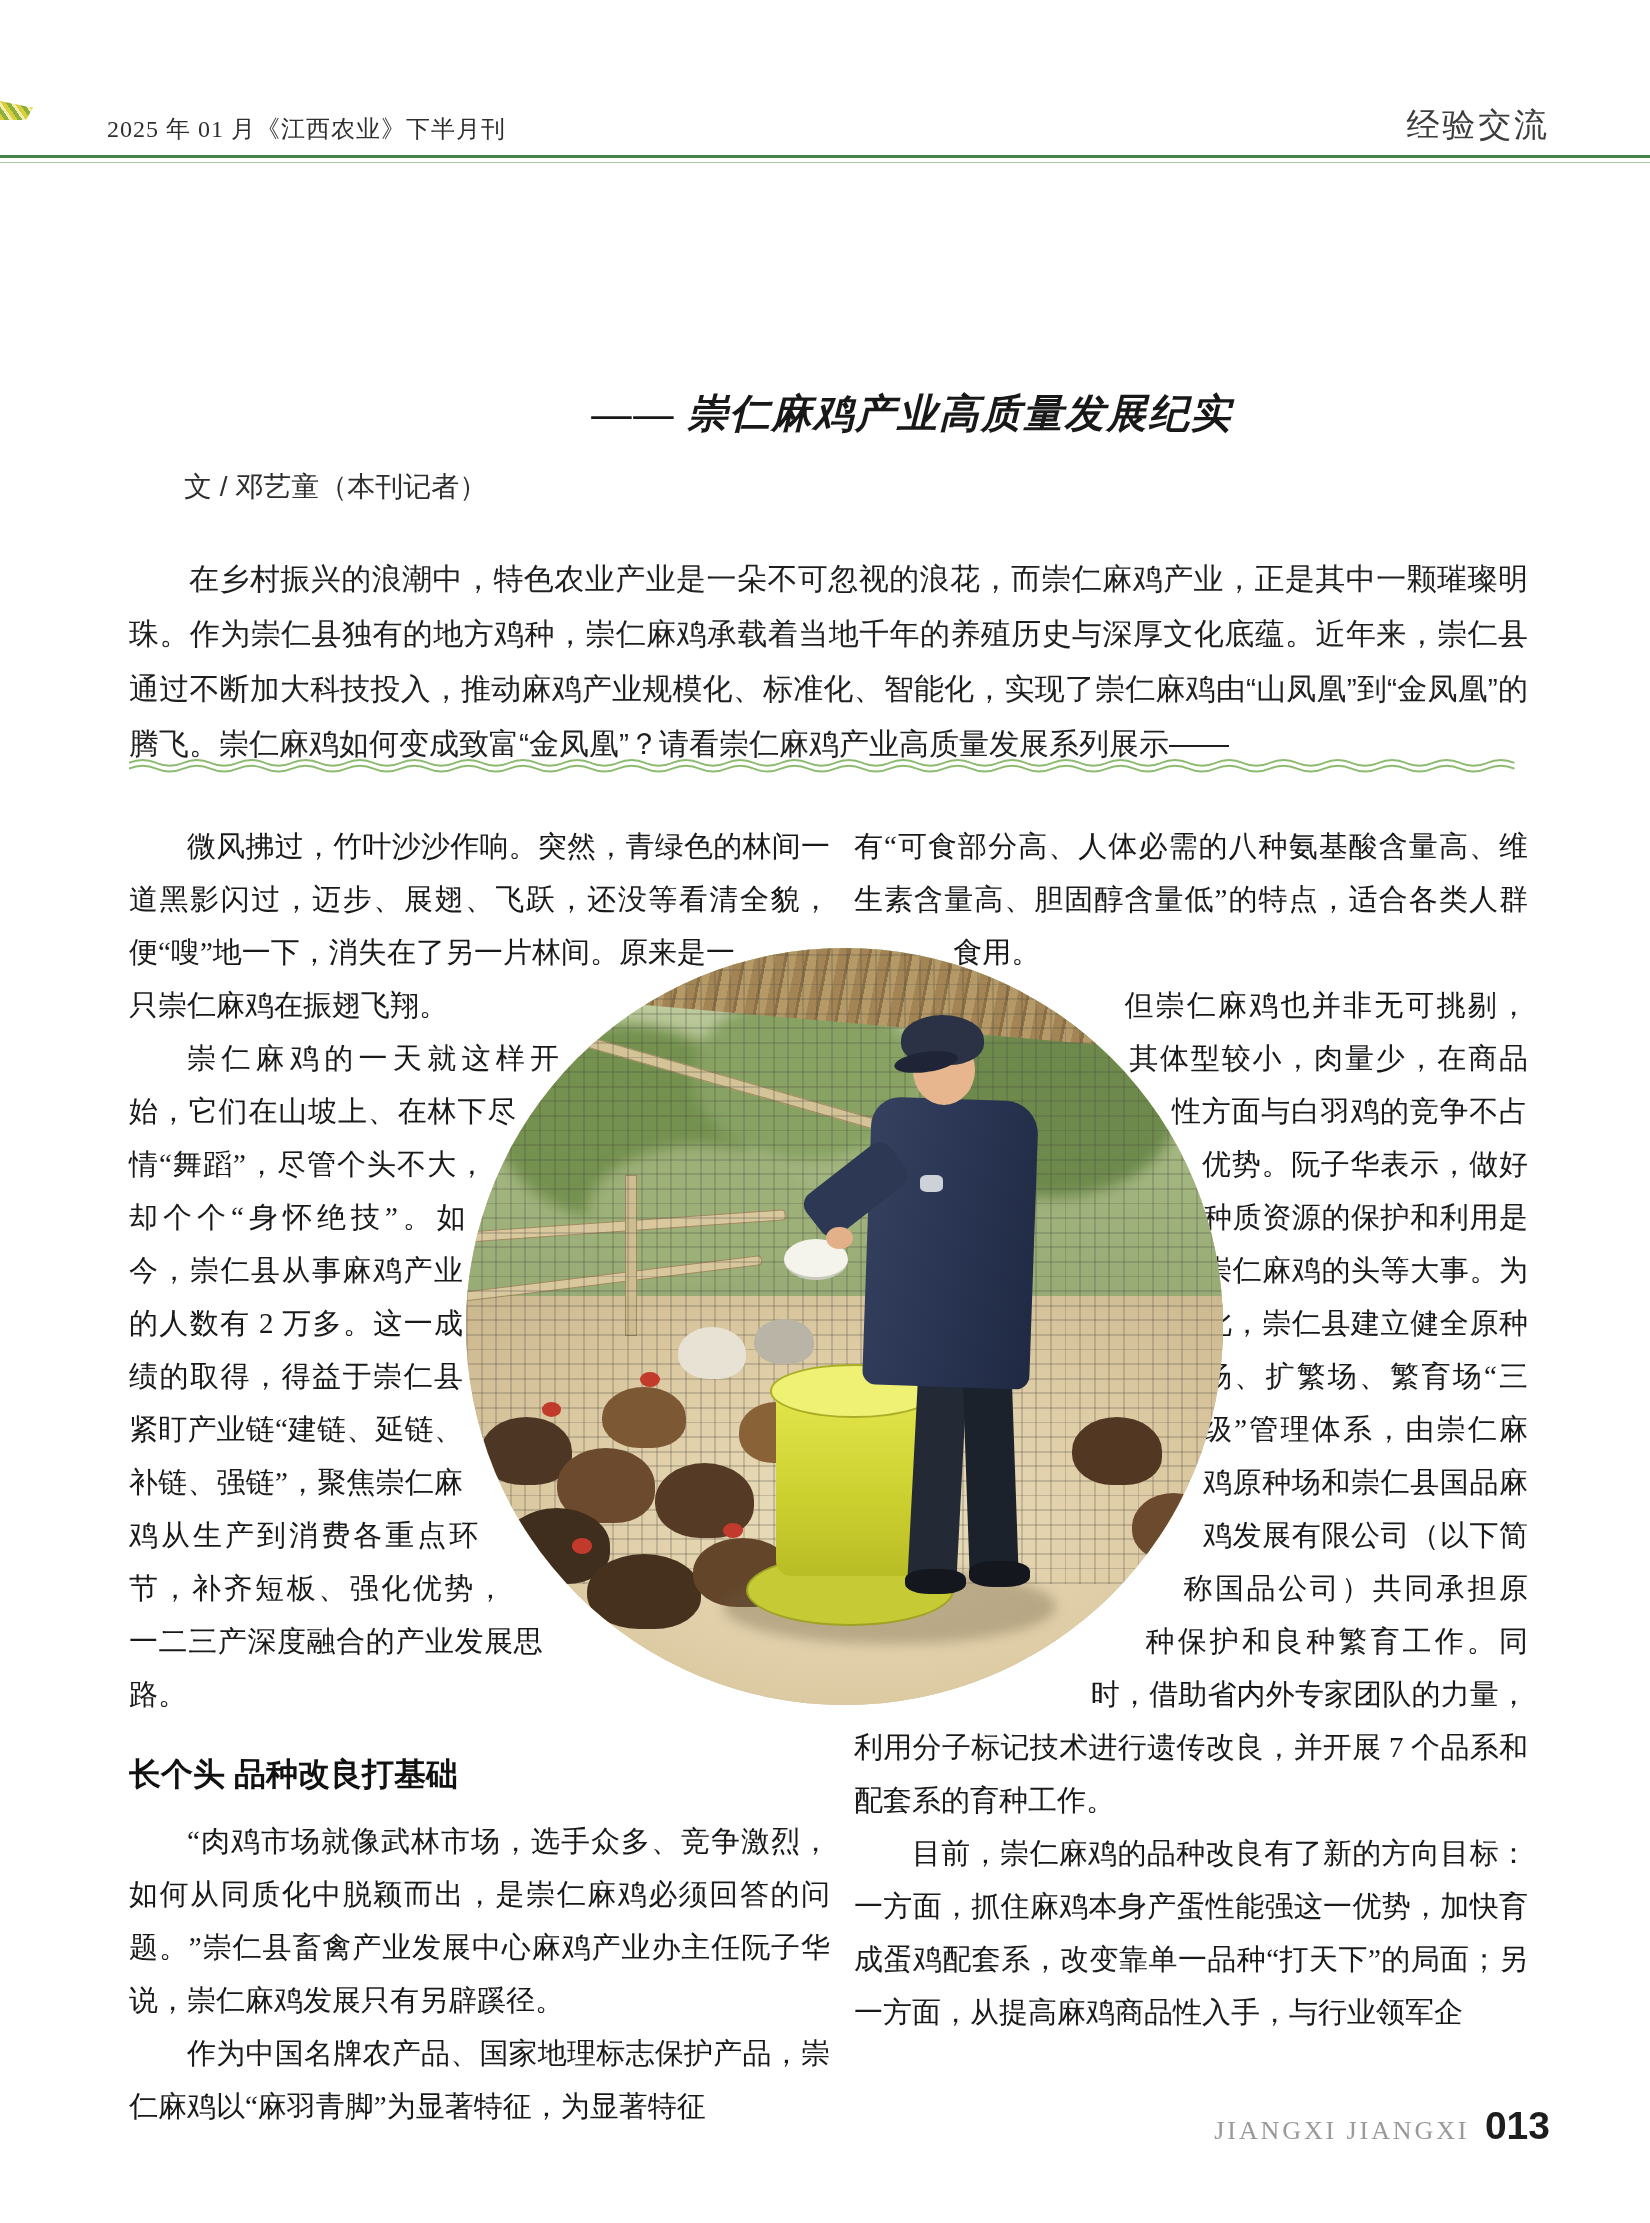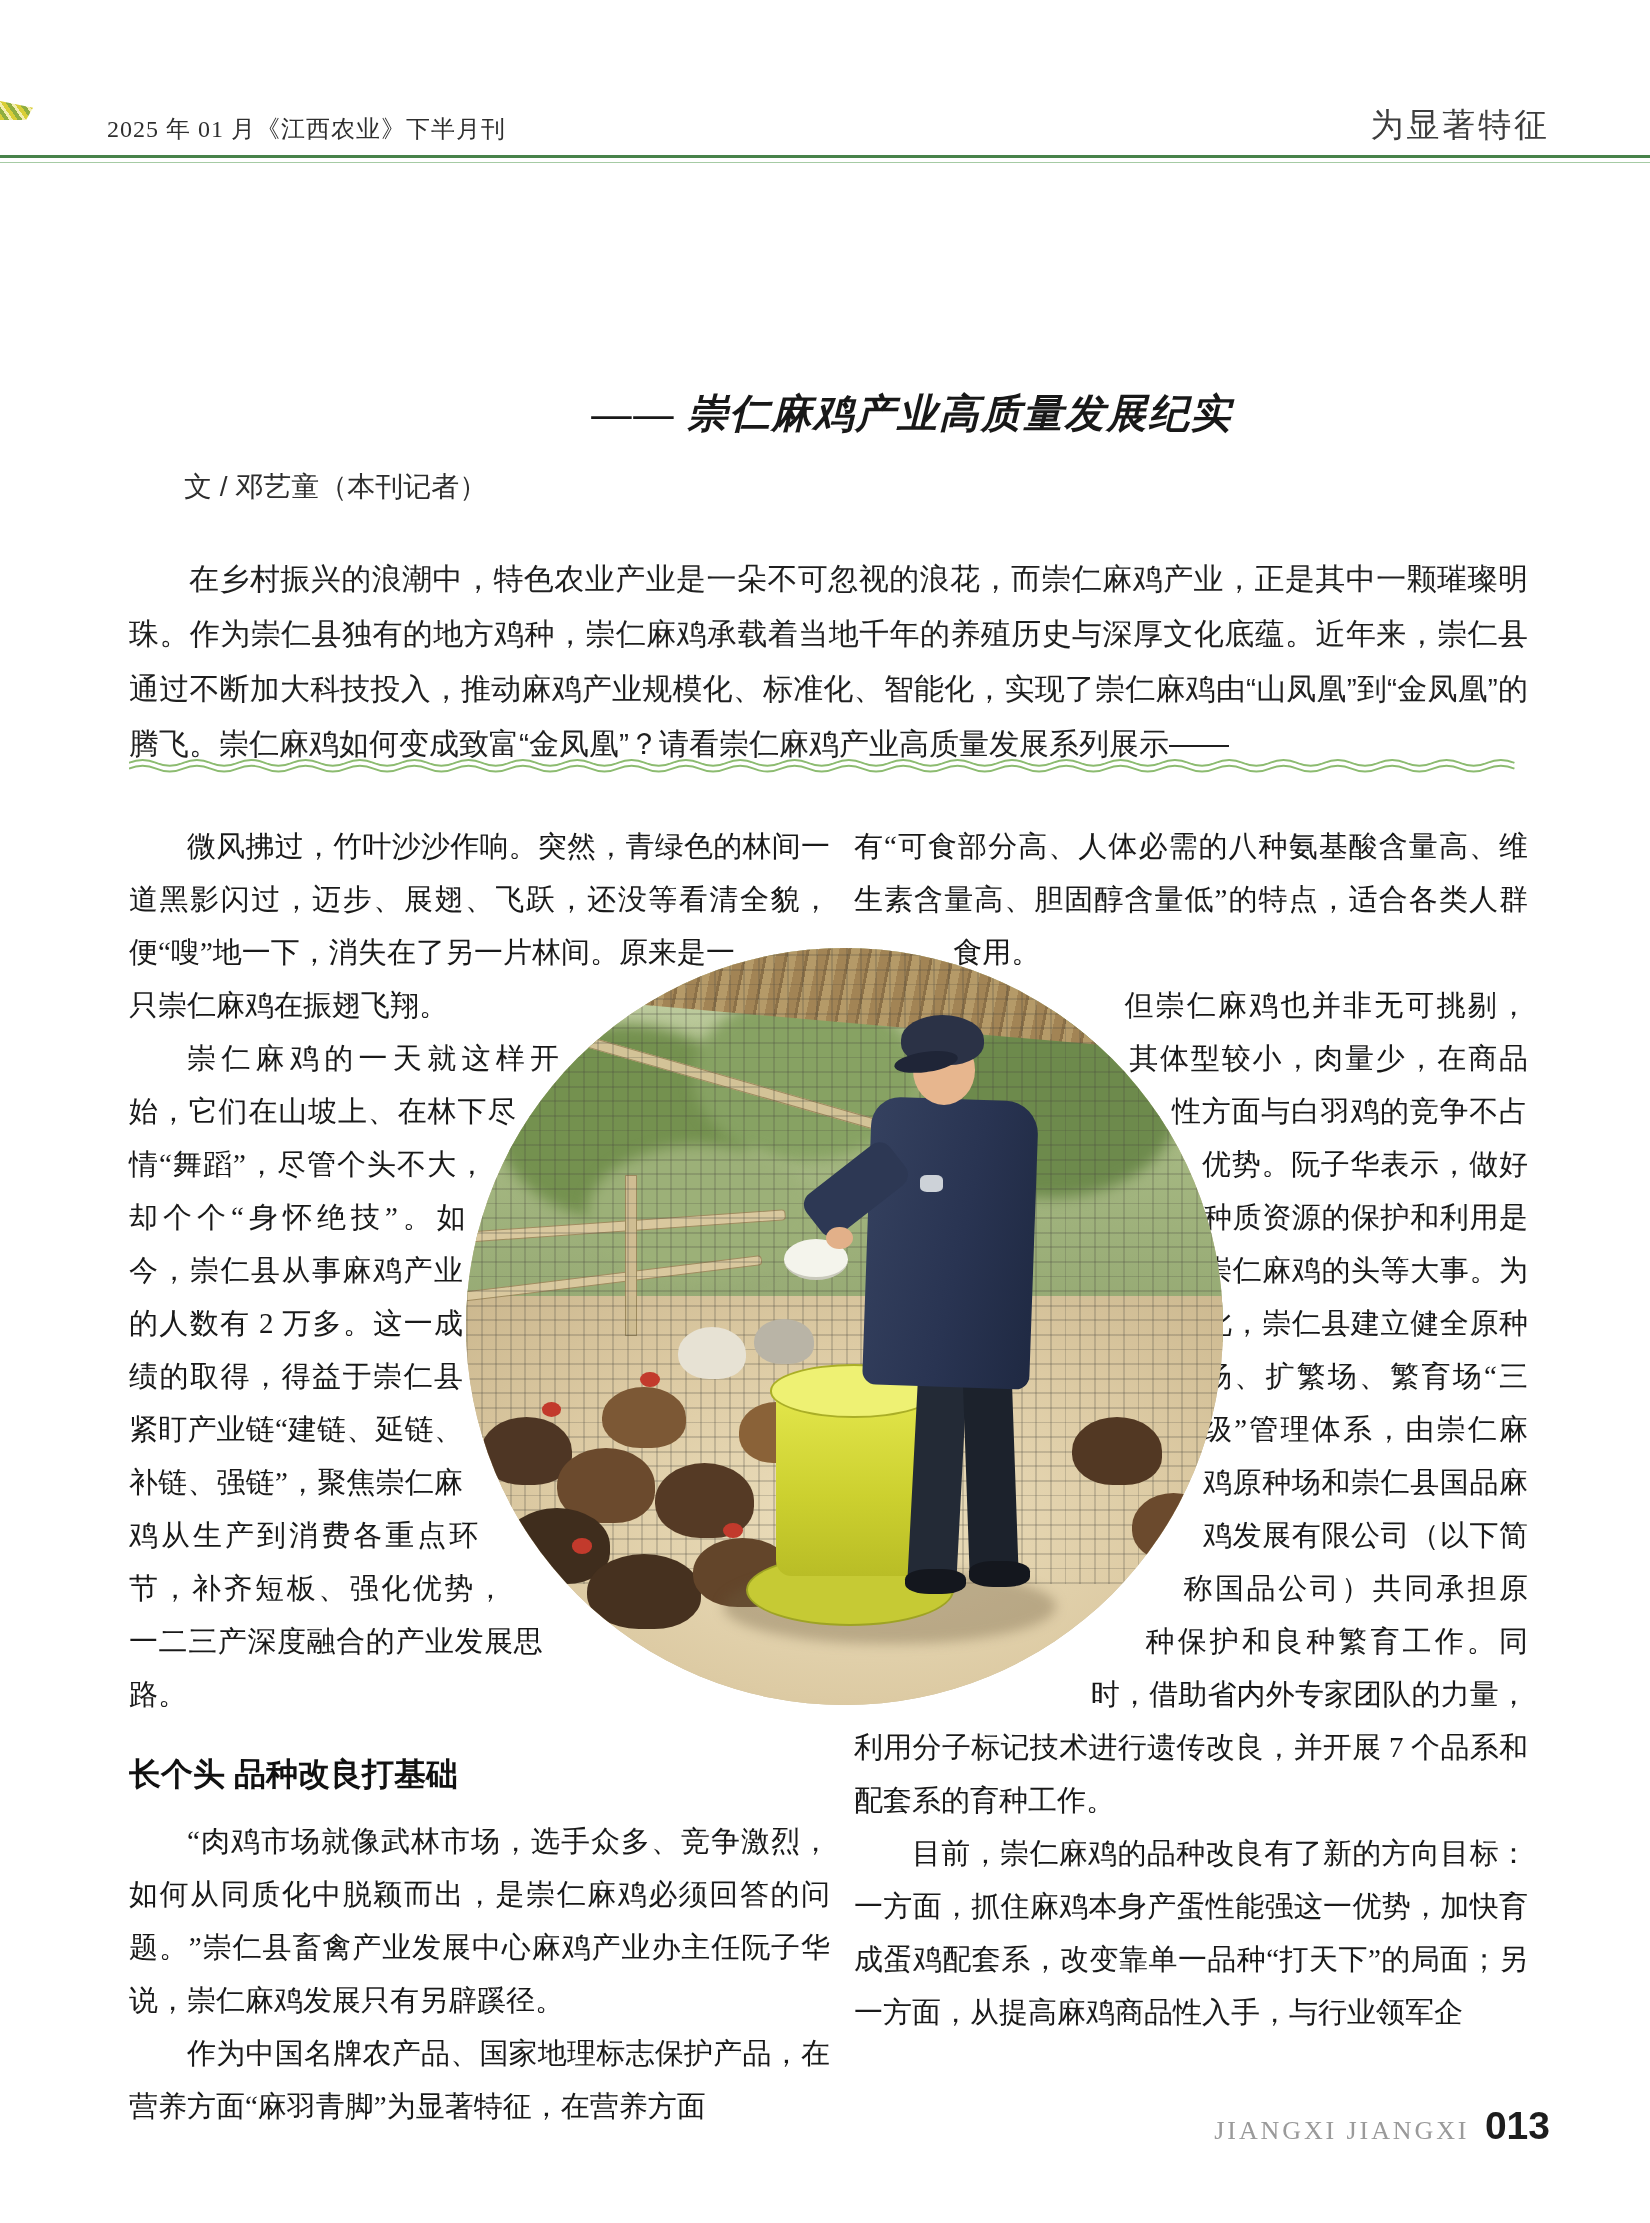--- a/index.html
+++ b/index.html
@@ -111,42 +111,42 @@
   .f-page{font-size:39px;font-weight:700;color:#1d1d1d;
     font-family:"Liberation Sans","DejaVu Sans",sans-serif;}
 </style>
 </head>
 <body>
 
 <div class="page">
 
   <div class="corner-deco"></div>
   <div class="hdr-issue">2025 年 01 月《江西农业》下半月刊</div>
-  <div class="hdr-col">为显著特征</div>
+  <div class="hdr-col">经验交流</div>
   <div class="rule-dark"></div>
   <div class="rule-light"></div>
 
   <h2 class="subtitle">—— 崇仁麻鸡产业高质量发展纪实</h2>
   <div class="byline">文 / 邓艺童（本刊记者）</div>
 
   <p class="lead">在乡村振兴的浪潮中，特色农业产业是一朵不可忽视的浪花，而崇仁麻鸡产业，正是其中一颗璀璨明珠。作为崇仁县独有的地方鸡种，崇仁麻鸡承载着当地千年的养殖历史与深厚文化底蕴。近年来，崇仁县通过不断加大科技投入，推动麻鸡产业规模化、标准化、智能化，实现了崇仁麻鸡由“山凤凰”到“金凤凰”的腾飞。崇仁麻鸡如何变成致富“金凤凰”？请看崇仁麻鸡产业高质量发展系列展示——</p>
 
   <svg class="wavy" width="1399" height="17.5" viewBox="0 0 1442 18">
     <path fill="none" stroke="#8cbb70" stroke-width="2" d="M0 6 q14 -6 28 0 t28 0 t28 0 t28 0 t28 0 t28 0 t28 0 t28 0 t28 0 t28 0 t28 0 t28 0 t28 0 t28 0 t28 0 t28 0 t28 0 t28 0 t28 0 t28 0 t28 0 t28 0 t28 0 t28 0 t28 0 t28 0 t28 0 t28 0 t28 0 t28 0 t28 0 t28 0 t28 0 t28 0 t28 0 t28 0 t28 0 t28 0 t28 0 t28 0 t28 0 t28 0 t28 0 t28 0 t28 0 t28 0 t28 0 t28 0 t28 0 t28 0 t28 0"></path>
     <path fill="none" stroke="#8cbb70" stroke-width="2" transform="translate(0,6)" d="M0 6 q14 -6 28 0 t28 0 t28 0 t28 0 t28 0 t28 0 t28 0 t28 0 t28 0 t28 0 t28 0 t28 0 t28 0 t28 0 t28 0 t28 0 t28 0 t28 0 t28 0 t28 0 t28 0 t28 0 t28 0 t28 0 t28 0 t28 0 t28 0 t28 0 t28 0 t28 0 t28 0 t28 0 t28 0 t28 0 t28 0 t28 0 t28 0 t28 0 t28 0 t28 0 t28 0 t28 0 t28 0 t28 0 t28 0 t28 0 t28 0 t28 0 t28 0 t28 0 t28 0"></path>
   </svg>
 
   <div class="bodywrap">
     <div class="col col-left">
       <div class="spacer-left"></div>
       <p class="indent">微风拂过，竹叶沙沙作响。突然，青绿色的林间一道黑影闪过，迈步、展翅、飞跃，还没等看清全貌，便“嗖”地一下，消失在了另一片林间。原来是一只崇仁麻鸡在振翅飞翔。</p>
       <p class="indent">崇仁麻鸡的一天就这样开始，它们在山坡上、在林下尽情“舞蹈”，尽管个头不大，却个个“身怀绝技”。如今，崇仁县从事麻鸡产业的人数有 2 万多。这一成绩的取得，得益于崇仁县紧盯产业链“建链、延链、补链、强链”，聚焦崇仁麻鸡从生产到消费各重点环节，补齐短板、强化优势，一二三产深度融合的产业发展思路。</p>
       <h3 class="sec-heading">长个头 品种改良打基础</h3>
       <p class="indent">“肉鸡市场就像武林市场，选手众多、竞争激烈，如何从同质化中脱颖而出，是崇仁麻鸡必须回答的问题。”崇仁县畜禽产业发展中心麻鸡产业办主任阮子华说，崇仁麻鸡发展只有另辟蹊径。</p>
-      <p class="indent">作为中国名牌农产品、国家地理标志保护产品，在营养方面“麻羽青脚”为显著特征，在营养方面</p>
+      <p class="indent">作为中国名牌农产品、国家地理标志保护产品，崇仁麻鸡以“麻羽青脚”为显著特征，为显著特征</p>
     </div>
     <div class="col col-right">
       <div class="spacer-right"></div>
       <p>有“可食部分高、人体必需的八种氨基酸含量高、维生素含量高、胆固醇含量低”的特点，适合各类人群食用。</p>
       <p class="indent">但崇仁麻鸡也并非无可挑剔，其体型较小，肉量少，在商品性方面与白羽鸡的竞争不占优势。阮子华表示，做好种质资源的保护和利用是崇仁麻鸡的头等大事。为此，崇仁县建立健全原种场、扩繁场、繁育场“三级”管理体系，由崇仁麻鸡原种场和崇仁县国品麻鸡发展有限公司（以下简称国品公司）共同承担原种保护和良种繁育工作。同时，借助省内外专家团队的力量，利用分子标记技术进行遗传改良，并开展 7 个品系和配套系的育种工作。</p>
       <p class="indent">目前，崇仁麻鸡的品种改良有了新的方向目标：一方面，抓住麻鸡本身产蛋性能强这一优势，加快育成蛋鸡配套系，改变靠单一品种“打天下”的局面；另一方面，从提高麻鸡商品性入手，与行业领军企</p>
     </div>
   </div>
 
   <div class="photo" title="崇仁麻鸡养殖场：养殖员在鸡舍前喂食麻鸡（圆形照片）">

